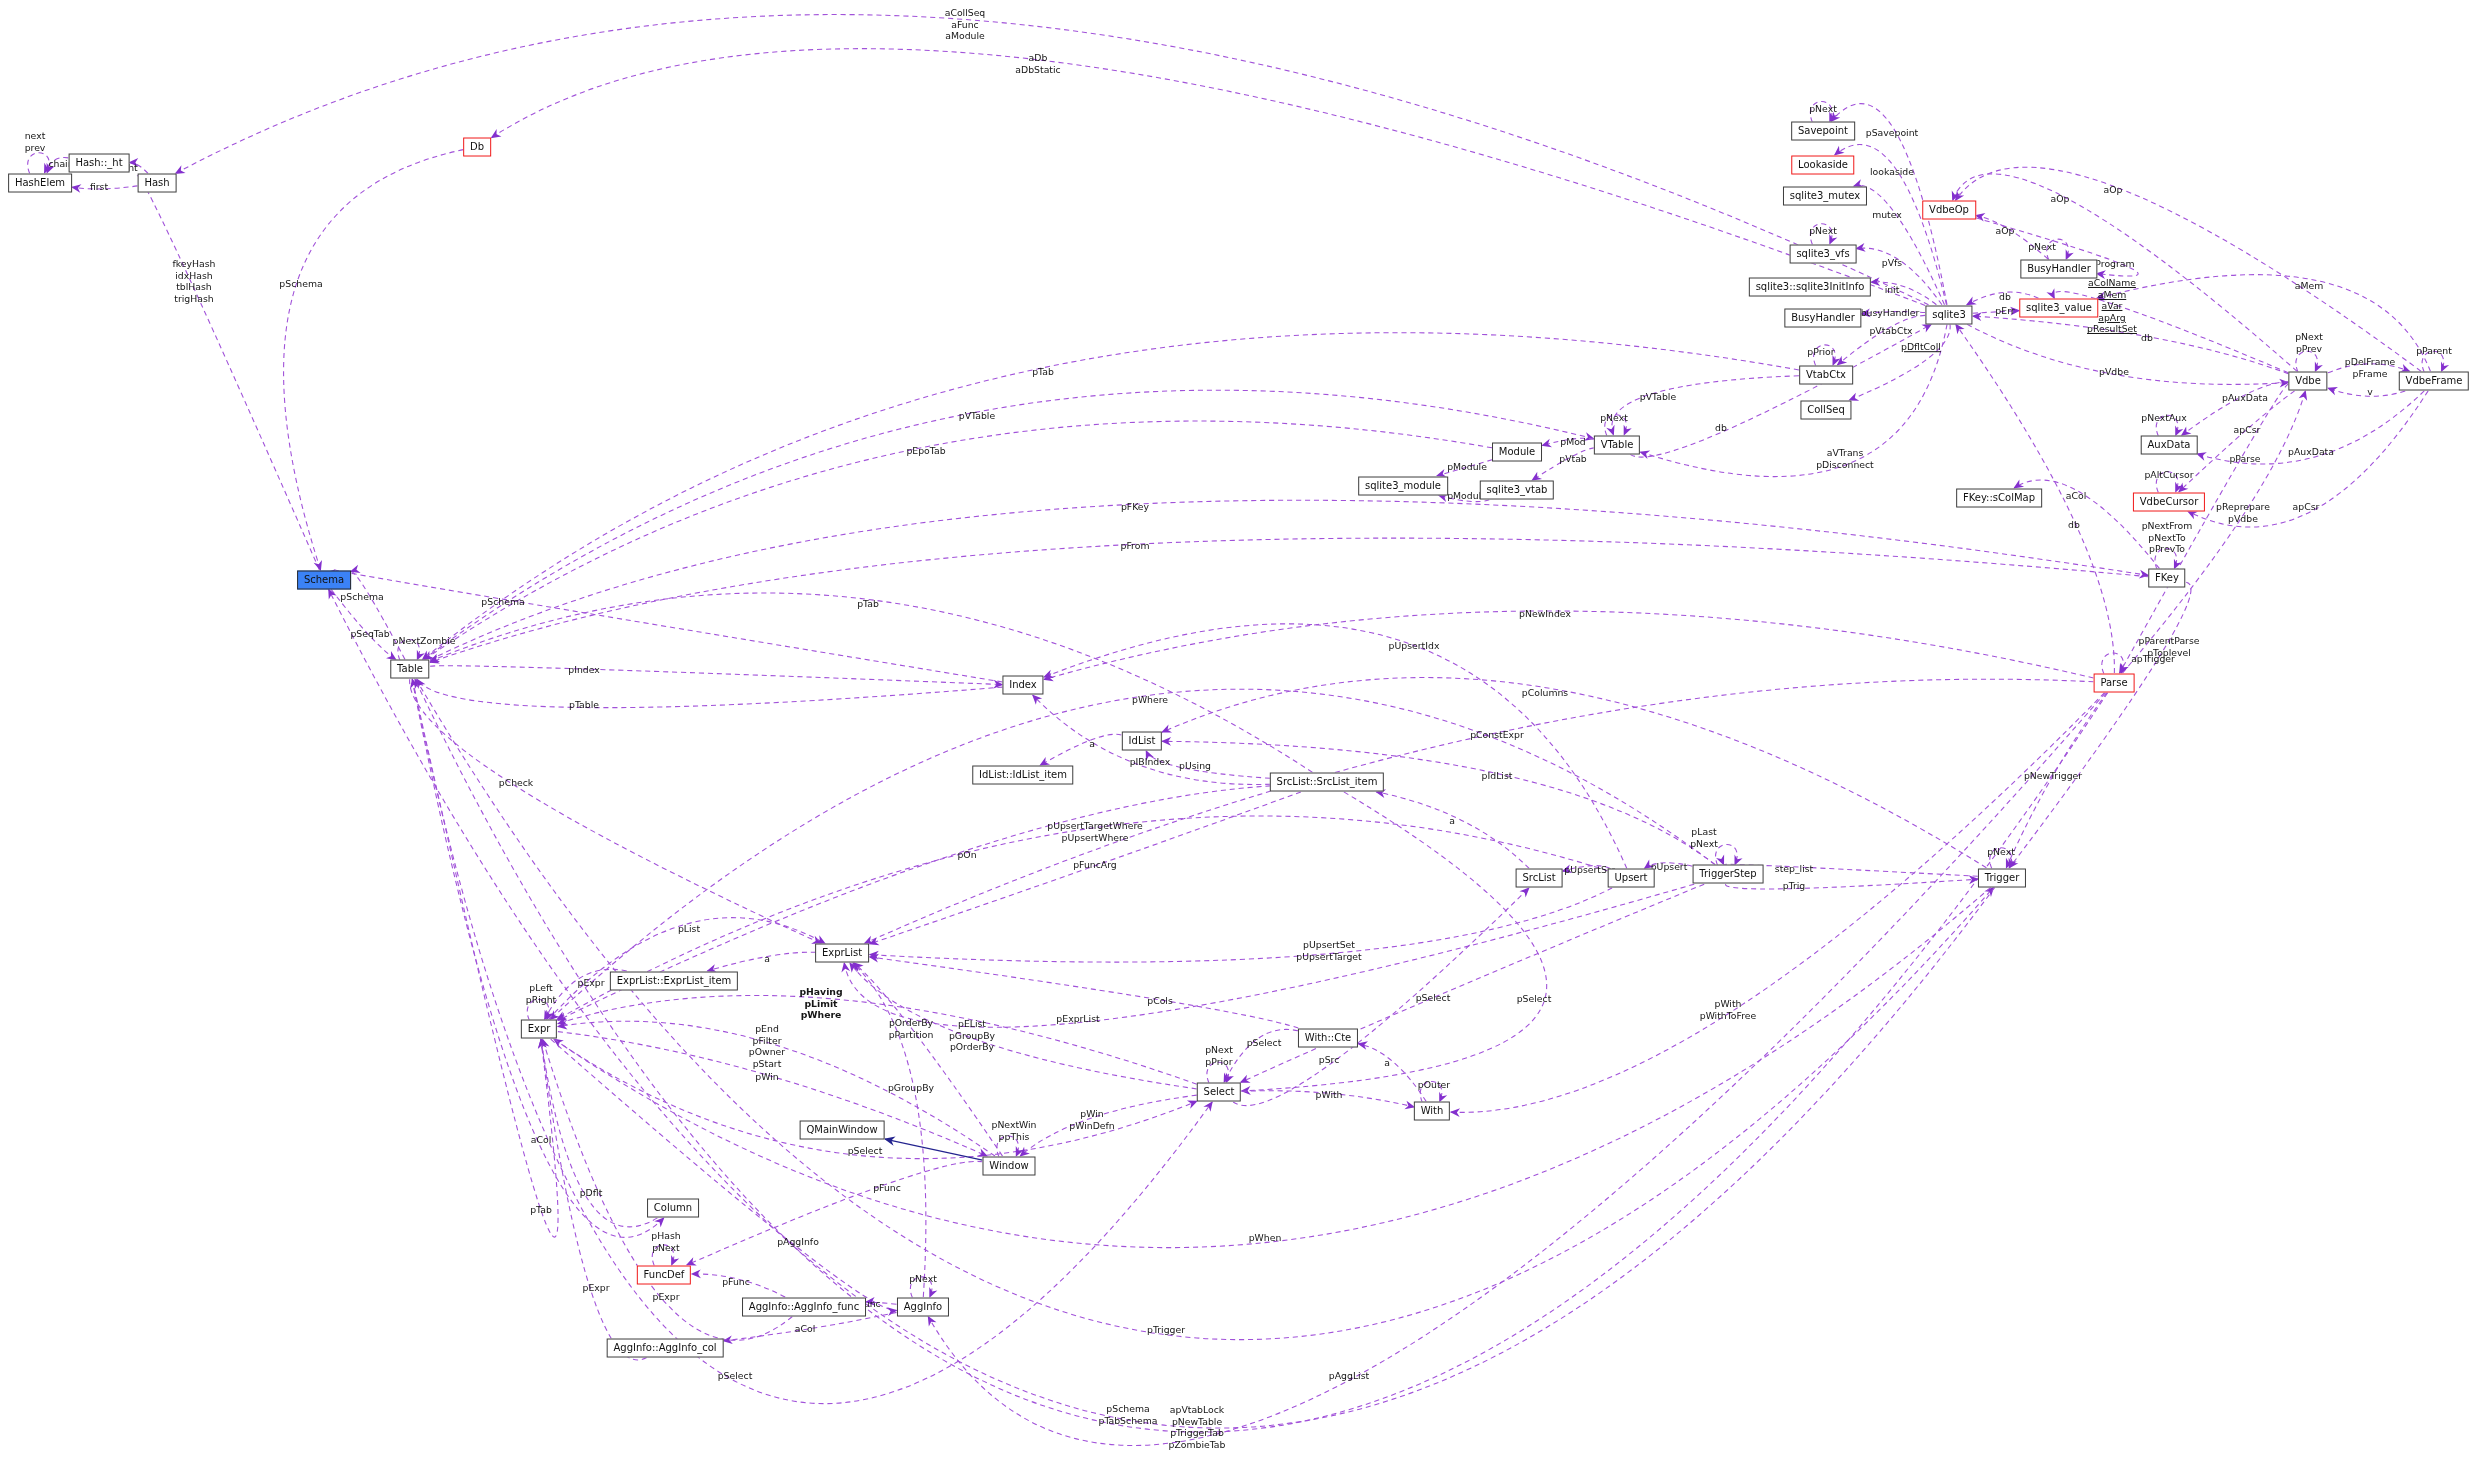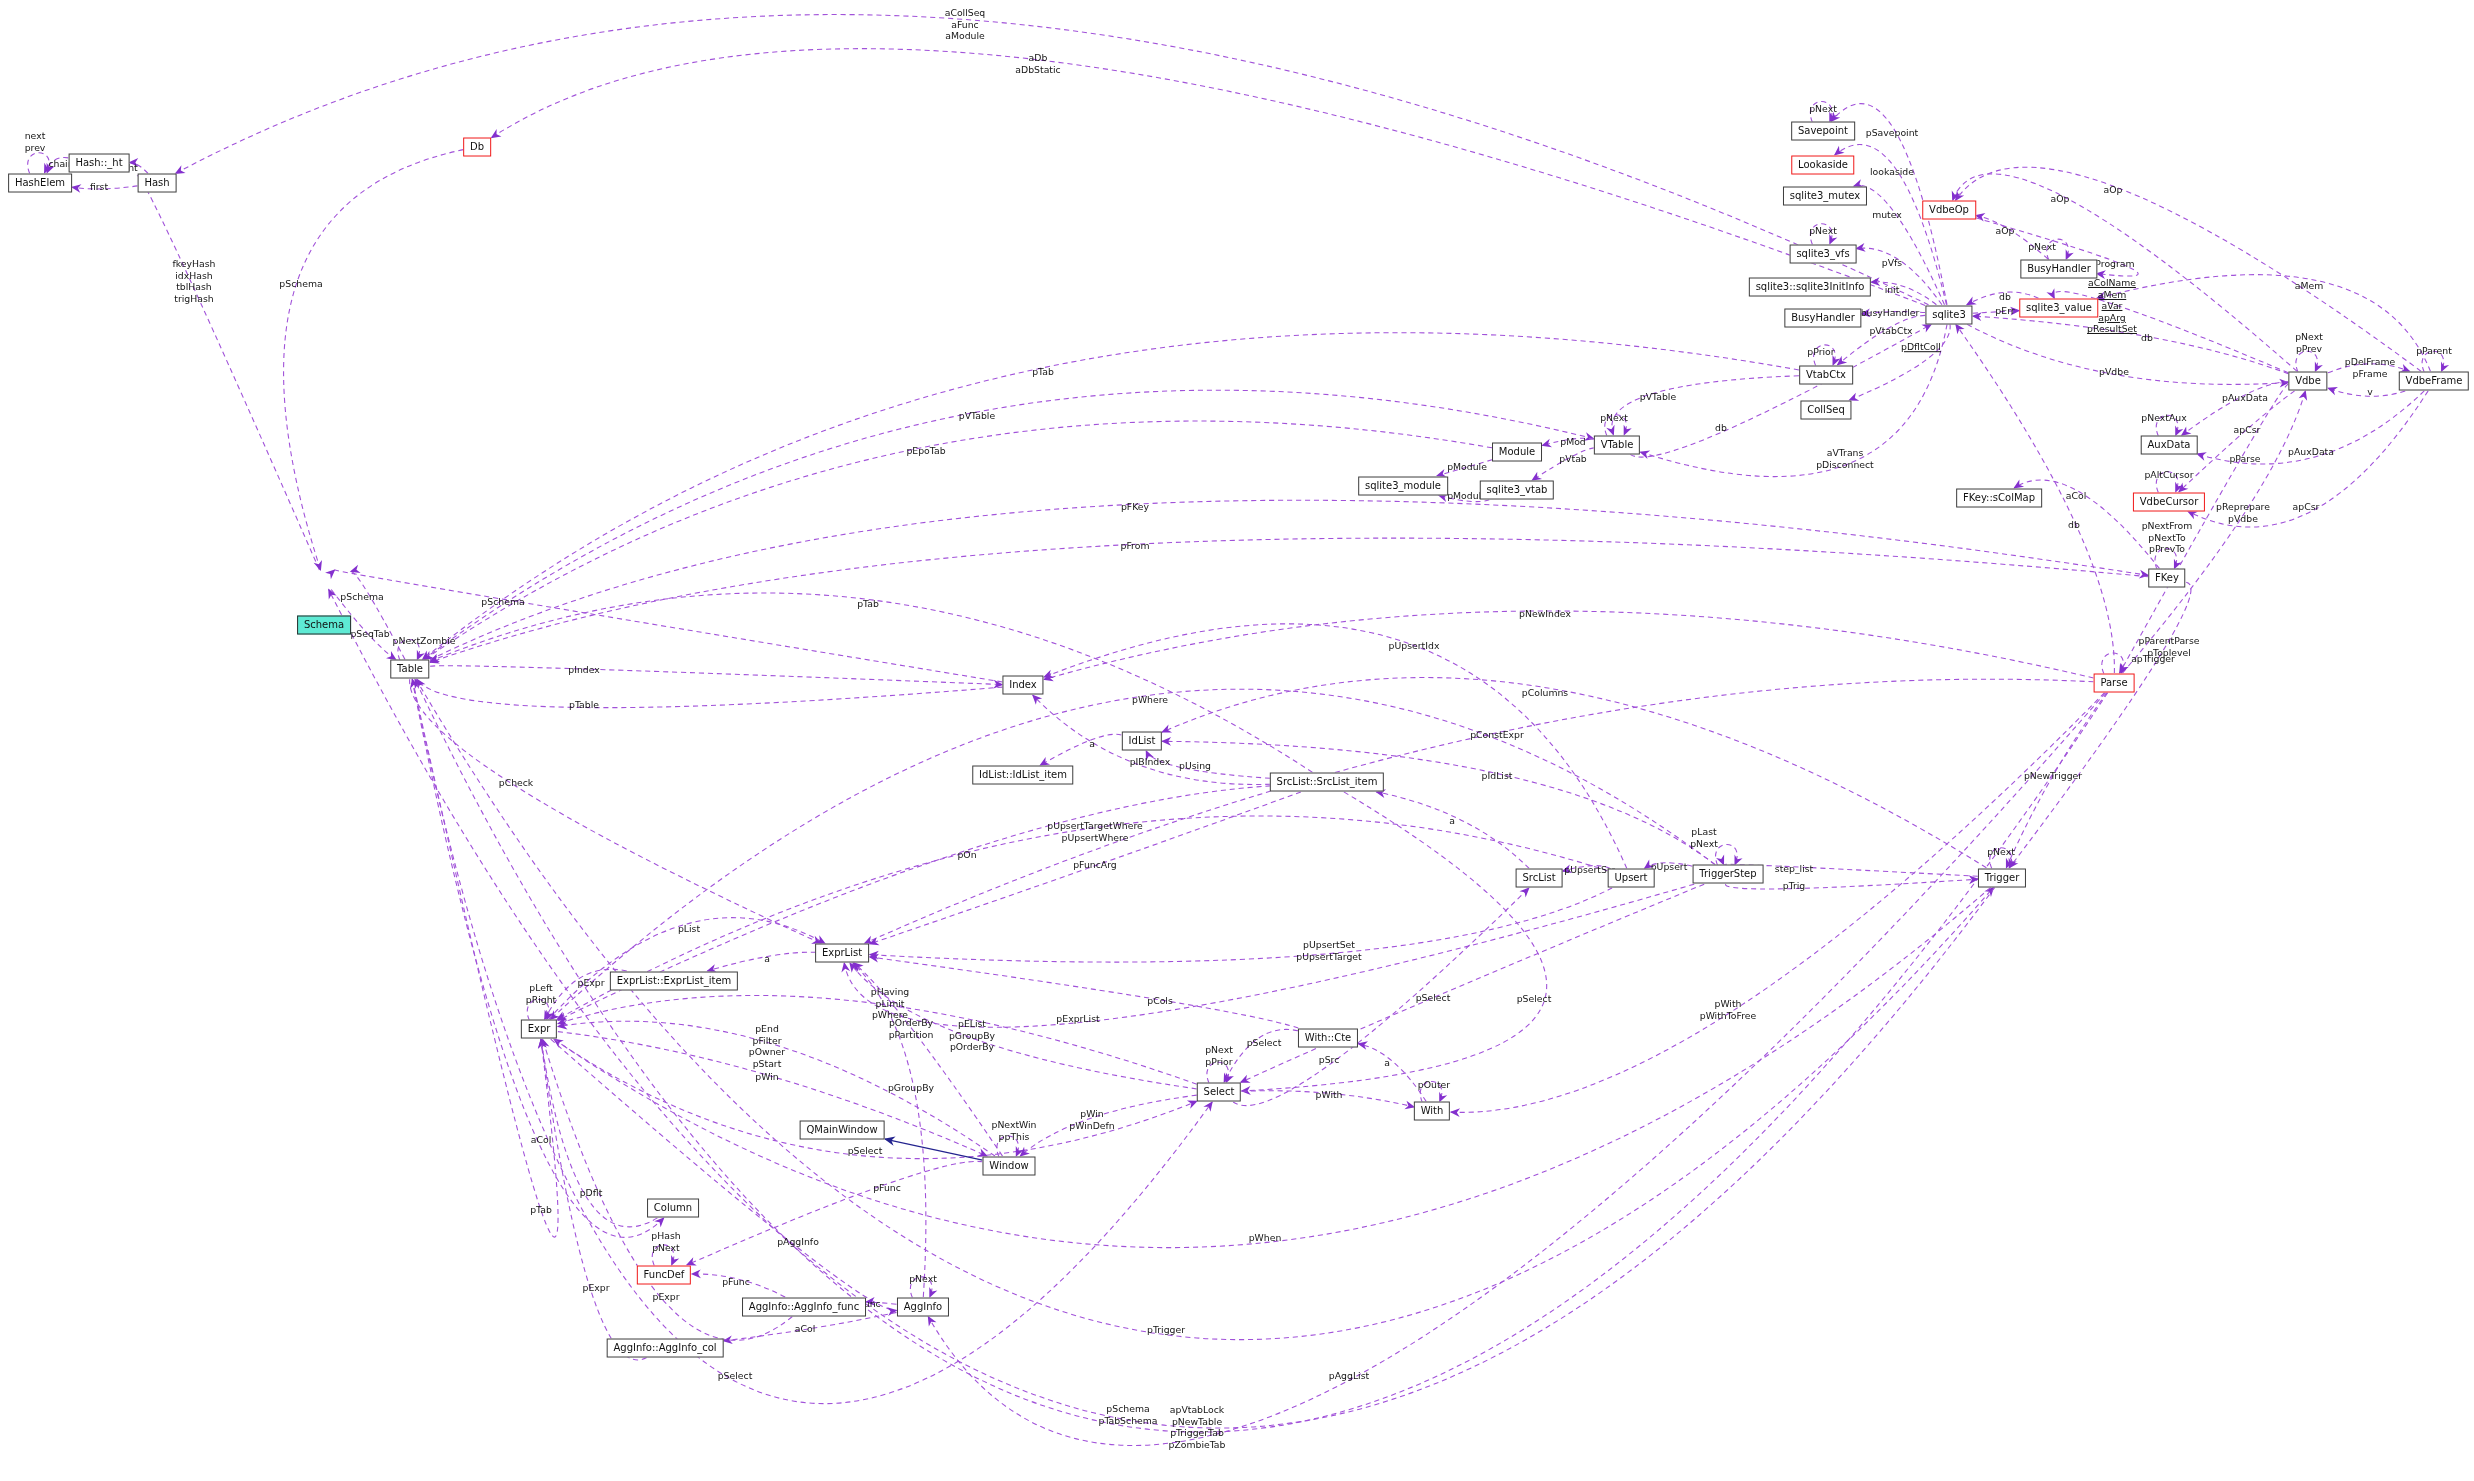--- a/index.html
+++ b/index.html
@@ -19,21 +19,21 @@
     border:1px solid #3d3d3d;
     color:#111111;
     font-size:10px;
     line-height:1;
     padding:3.2px 5.8px 3.8px 5.8px;
     white-space:nowrap;
     box-sizing:border-box;
     z-index:3;
   }
   .node.red{border-color:#f01818;}
-  .node.subject{background:#5eead4;border-color:#2a2a2a;margin-top:45px;}
+  .node.subject{background:#3b82f6;border-color:#2a2a2a;}
   .elabel{
     position:absolute;
     transform:translate(-50%,-50%);
     color:#161616;
     font-size:9.3px;
     line-height:1.25;
     text-align:center;
     white-space:pre;
     z-index:2;
     pointer-events:none;
@@ -366,21 +366,21 @@
       <div class="elabel" style="left: 1092px; top: 744px;">a</div>
       <div class="elabel" style="left: 767px; top: 959px;">a</div>
       <div class="elabel" style="left: 591px; top: 983px;">pExpr</div>
       <div class="elabel" style="left: 541px; top: 994px;">pLeft
 pRight</div>
       <div class="elabel" style="left: 689px; top: 929px;">pList</div>
       <div class="elabel" style="left: 865px; top: 1151px;">pSelect</div>
       <div class="elabel" style="left: 541px; top: 1210px;">pTab</div>
       <div class="elabel" style="left: 798px; top: 1242px;">pAggInfo</div>
       <div class="elabel" style="left: 767px; top: 1077px;">pWin</div>
-      <div class="elabel" style="left: 890px; top: 1003px;">pHaving
+      <div class="elabel" style="left: 821px; top: 1003px; font-weight: bold;">pHaving
 pLimit
 pWhere</div>
       <div class="elabel" style="left: 972px; top: 1035px;">pEList
 pGroupBy
 pOrderBy</div>
       <div class="elabel" style="left: 1219px; top: 1056px;">pNext
 pPrior</div>
       <div class="elabel" style="left: 1329px; top: 1060px;">pSrc</div>
       <div class="elabel" style="left: 1329px; top: 1095px;">pWith</div>
       <div class="elabel" style="left: 1092px; top: 1120px;">pWin

